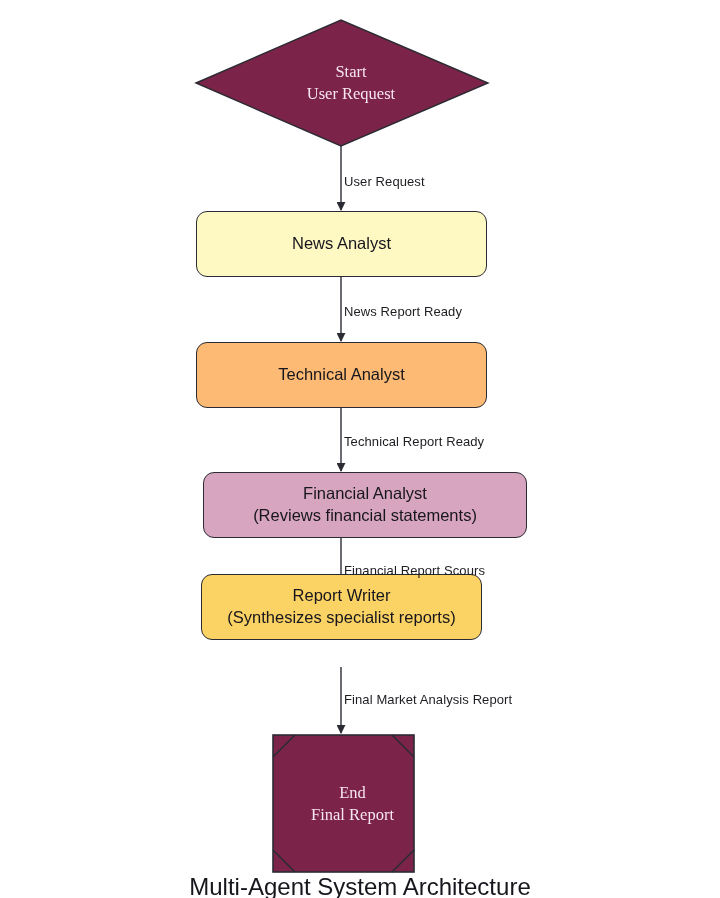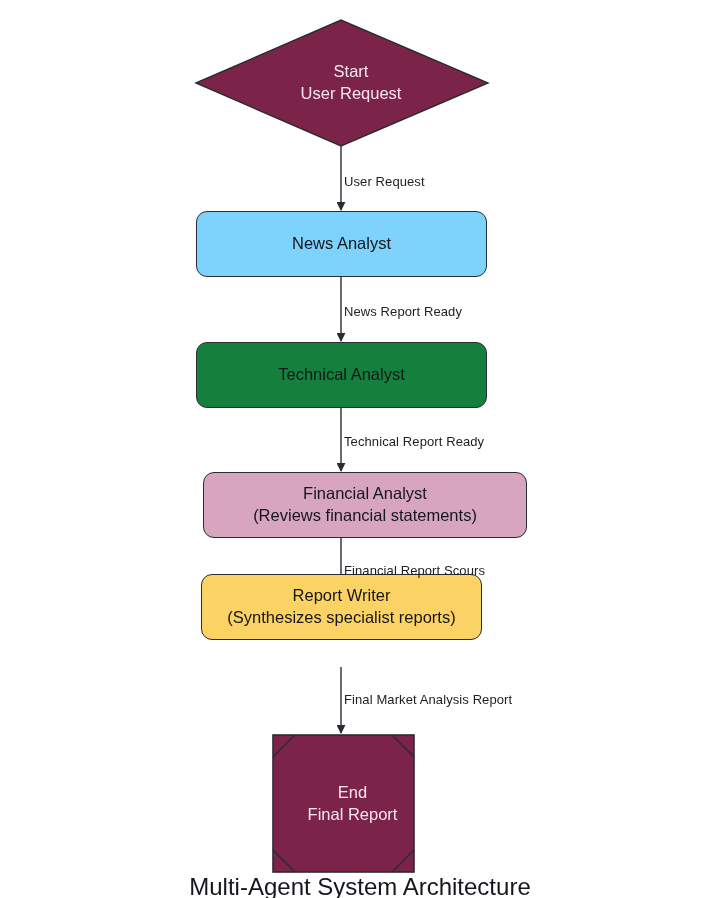--- a/index.html
+++ b/index.html
@@ -54,21 +54,21 @@
     display: flex;
     flex-direction: column;
     align-items: center;
     justify-content: center;
     text-align: center;
     line-height: 1.32;
     color: #f7e6ef;
     font-size: 16.5px;
     font-weight: 400;
   }
-  .term-shift { transform: translateX(9px); }
+  .term-shift { transform: translateX(9px); font-family: Liberation Serif, serif; }
   .edge-label {
     position: absolute;
     font-size: 13px;
     color: #1d1d22;
     white-space: nowrap;
     letter-spacing: 0.1px;
   }
   .caption {
     position: absolute;
     width: 100%;
@@ -105,25 +105,25 @@
       <rect x="273" y="735" width="141" height="137" fill="#7b2348" stroke="#2b2b33" stroke-width="1.6"></rect>
       <path d="M 273 757 L 295 735 M 392 735 L 414 757 M 414 850 L 392 872 M 295 872 L 273 850" stroke="#2b2b33" stroke-width="1.6" fill="none"></path>
     </g>
   </svg>
 
   <div class="term-label" style="left:196px; top:20px; width:292px; height:126px;">
     <span class="term-shift">Start</span>
     <span class="term-shift">User Request</span>
   </div>
 
-  <div class="node node-box" style="left:196px; top:211px; width:291px; height:66px; background:#7dd3fc;">
+  <div class="node node-box" style="left:196px; top:211px; width:291px; height:66px; background:#fef9c3;">
     <span class="line1">News Analyst</span>
   </div>
 
-  <div class="node node-box" style="left:196px; top:342px; width:291px; height:66px; background:#15803d;">
+  <div class="node node-box" style="left:196px; top:342px; width:291px; height:66px; background:#fdba74;">
     <span class="line1">Technical Analyst</span>
   </div>
 
   <div class="node node-box" style="left:203px; top:472px; width:324px; height:66px; background:#d8a5c1;">
     <span class="line1">Financial Analyst</span>
     <span class="line2">(Reviews financial statements)</span>
   </div>
 
   <div class="node node-box" style="left:201px; top:574px; width:281px; height:66px; background:#fbd264;align-items:center;">
     <span class="line1">Report Writer</span>

